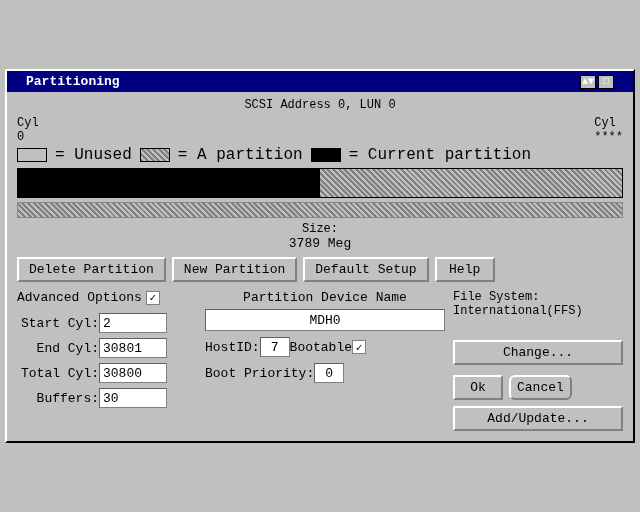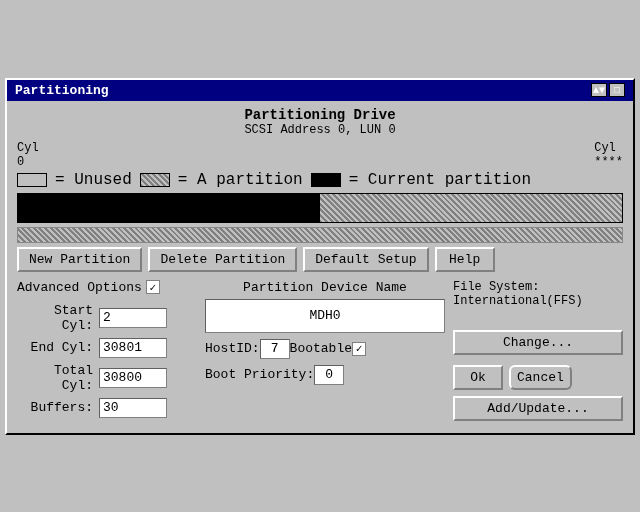--- a/index.html
+++ b/index.html
@@ -18,21 +18,21 @@
       width: 630px;
       background: #c0c0c0;
       border: 2px solid #000;
       border-top: 2px solid #fff;
       border-left: 2px solid #fff;
       position: relative;
     }
     .title-bar {
       background: #000080;
       color: #fff;
-      padding: 3px 8px;
+      padding: 3px 19px;
       display: flex;
       align-items: center;
       justify-content: space-between;
       font-size: 13px;
       font-weight: bold;
     }
     .title-bar-controls {
       display: flex;
       gap: 2px;
     }
@@ -190,21 +190,21 @@
     }
     .field-row {
       display: flex;
       align-items: center;
       margin-bottom: 5px;
       font-size: 13px;
     }
     .field-label {
       width: 82px;
       text-align: right;
-      padding-right: 6px;
+      padding-right: 0;
       font-size: 13px;
     }
     .field-input {
       background: #fff;
       border: 1px solid #808080;
       border-top: 1px solid #606060;
       border-left: 1px solid #606060;
       width: 68px;
       height: 20px;
       padding: 1px 3px;
@@ -218,21 +218,21 @@
       font-size: 13px;
       text-align: center;
       margin-bottom: 4px;
     }
     .device-name-input {
       background: #fff;
       border: 1px solid #808080;
       border-top: 1px solid #606060;
       border-left: 1px solid #606060;
       width: 100%;
-      height: 34px;
+      height: 22px;
       text-align: center;
       font-family: inherit;
       font-size: 13px;
       margin-bottom: 6px;
       padding: 1px;
     }
     .hostid-row {
       display: flex;
       align-items: center;
       margin-bottom: 6px;
@@ -295,21 +295,20 @@
     <span>Partitioning</span>
     <div class="title-bar-controls">
       <div class="title-bar-btn">▲▼</div>
       <div class="title-bar-btn">□</div>
     </div>
   </div>
 
   <div class="window-body">
 
     <div class="header-section">
-      <div class="header-title">Partitioning Drive</div>
       <div class="header-subtitle">SCSI Address 0, LUN 0</div>
     </div>
 
     <div class="cyl-row">
       <span>
         <span>Cyl</span>
         <br>
         <span>0</span>
       </span>
       <span>
@@ -330,24 +329,28 @@
 
     <div class="drive-bar-container">
       <div class="drive-bar">
         <div class="drive-bar-black"></div>
         <div class="drive-bar-hatched"></div>
       </div>
     </div>
 
     <div class="hatched-row"></div>
 
+    <div class="size-section">
+      <div class="size-label">Size:</div>
+      <div class="size-value">3789 Meg</div>
+    </div>
 
     <div class="btn-row">
+      <button class="win-btn">Delete Partition</button>
       <button class="win-btn">New Partition</button>
-      <button class="win-btn">Delete Partition</button>
       <button class="win-btn">Default Setup</button>
       <button class="win-btn">Help</button>
     </div>
 
     <div class="main-content">
 
       <div class="left-panel">
         <div class="advanced-row">
           <span>Advanced Options</span>
           <div class="checkbox">✓</div>

